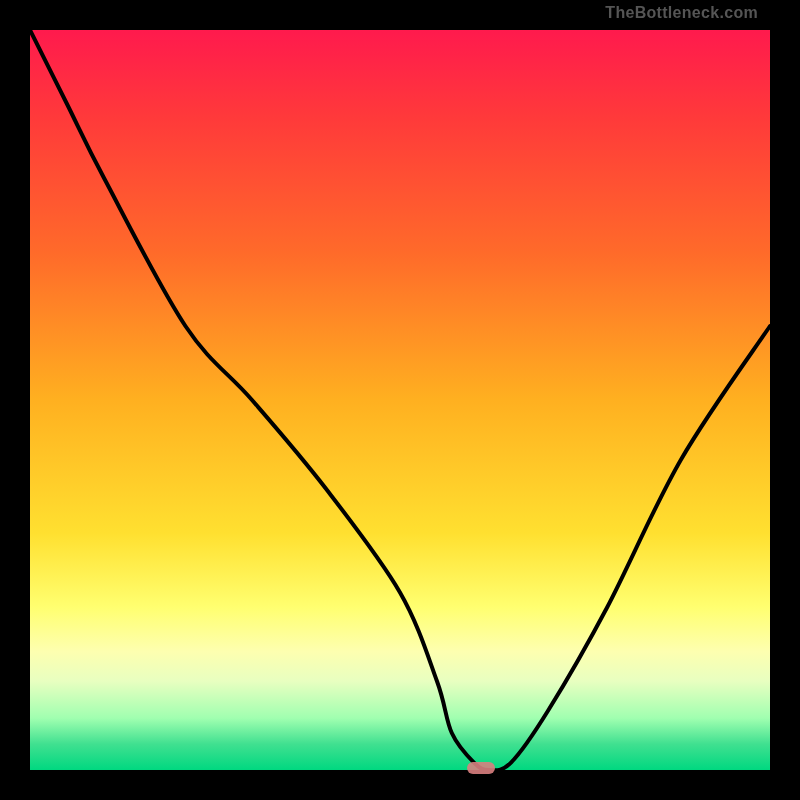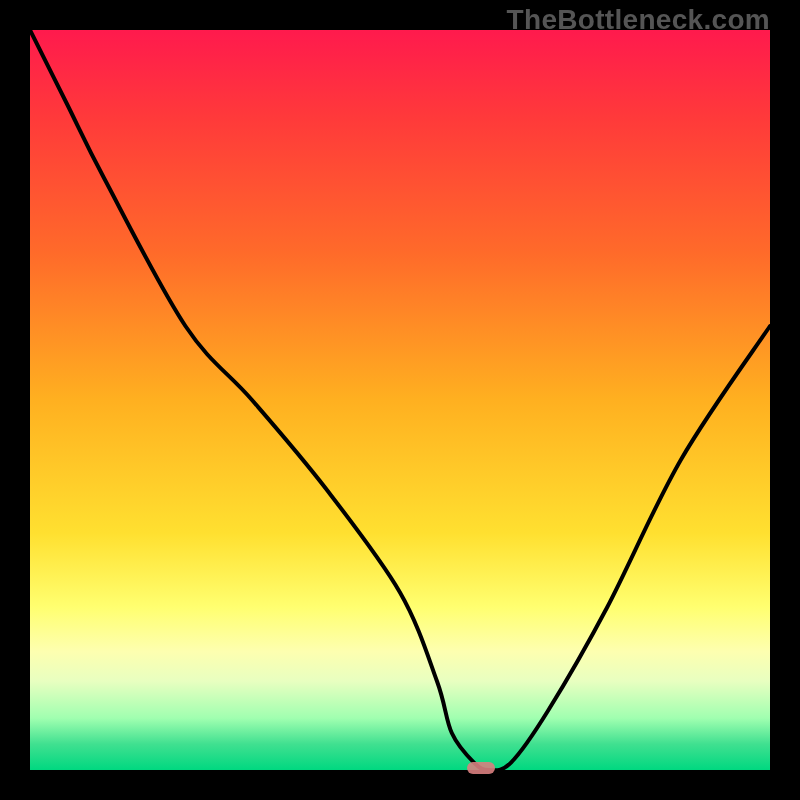--- a/index.html
+++ b/index.html
@@ -31,23 +31,23 @@
       #ffff70 78%,
       #fdffb0 84%,
       #e8ffc0 88%,
       #a0ffb0 93%,
       #40e090 96.5%,
       #00d880 100%);
   }
   .watermark {
     position: absolute;
     top: 4px;
-    right: 30px;
+    right: 42px;
     font-family: Arial, Helvetica, sans-serif;
-    font-size: 28px;
+    font-size: 16px;
     font-weight: 600;
     color: #555555;
     letter-spacing: 0.3px;
   }
   .plot {
     position: absolute;
     left: 30px;
     top: 30px;
     width: 740px;
     height: 740px;

